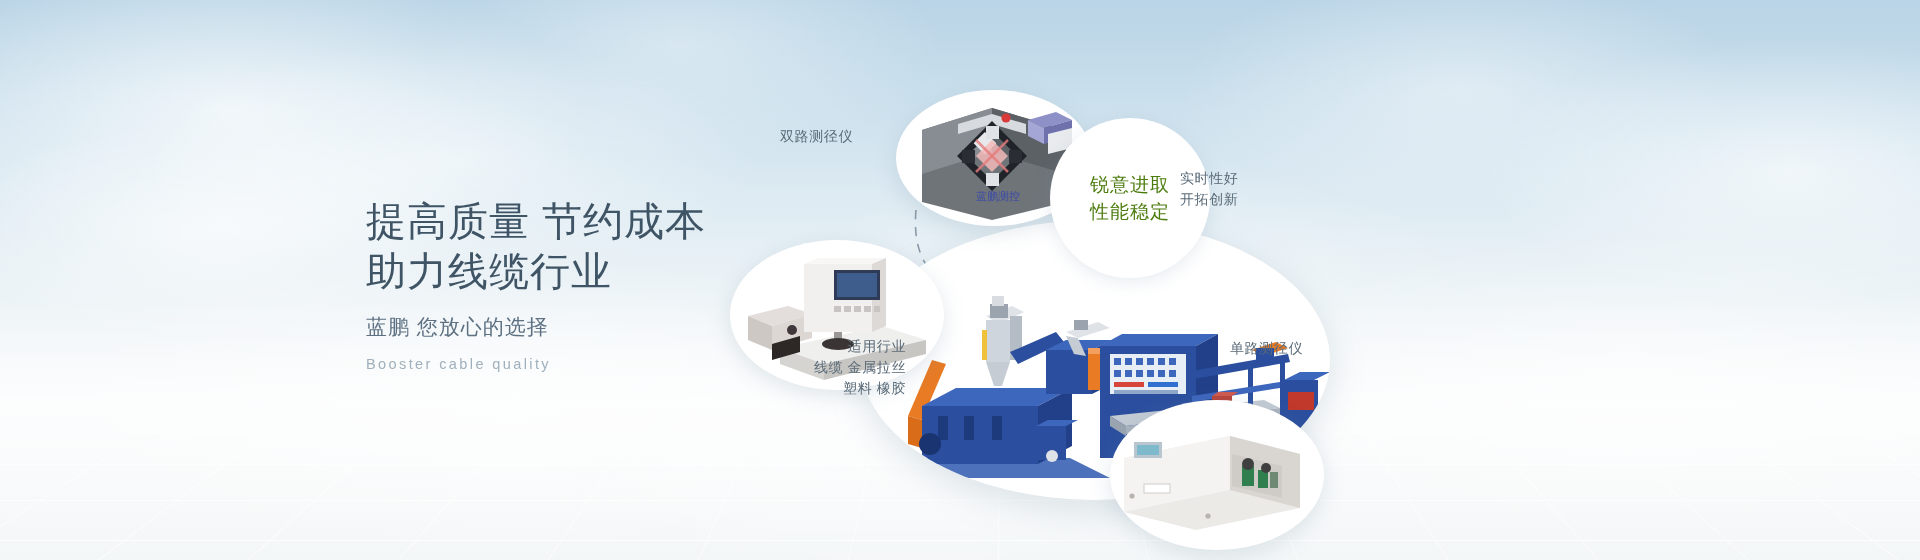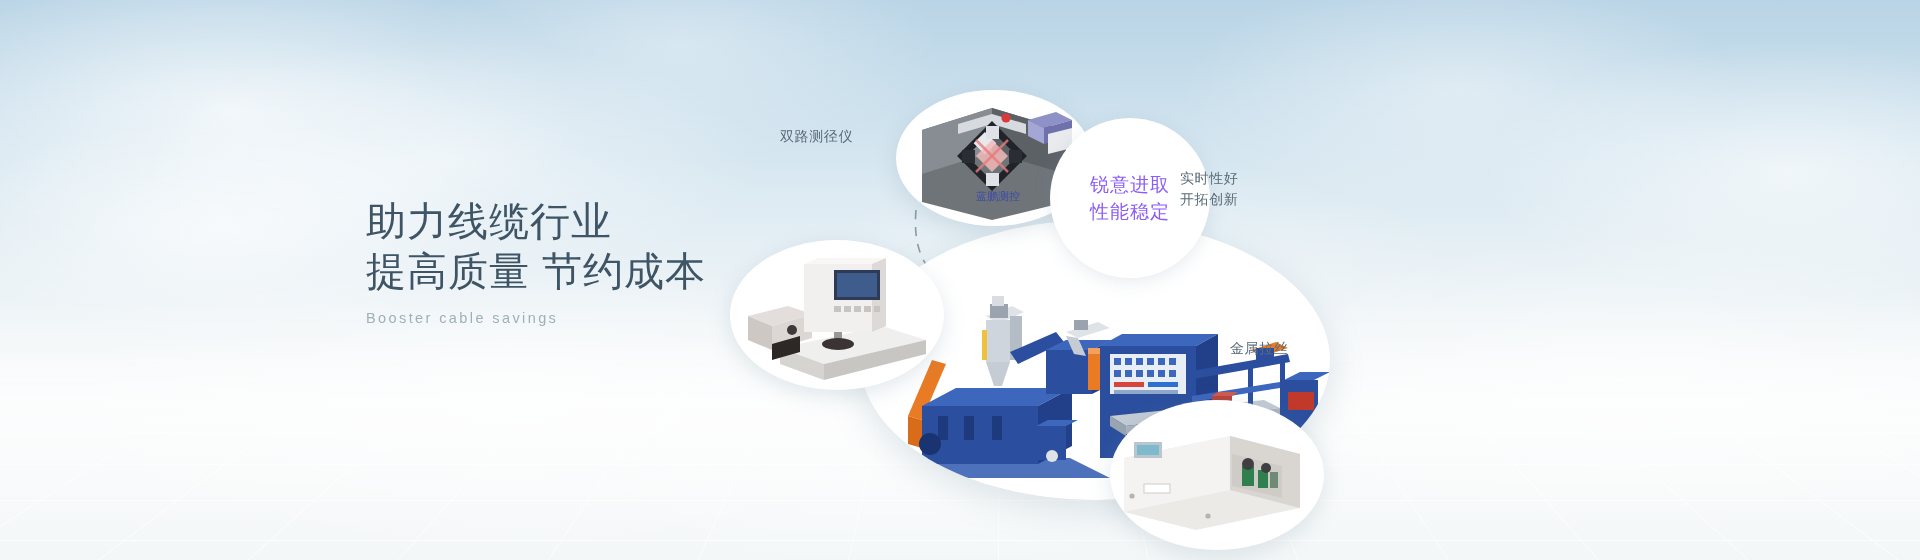--- a/index.html
+++ b/index.html
@@ -166,21 +166,21 @@
     top: 118px;
     width: 160px;
     height: 160px;
     box-shadow: 0 4px 18px rgba(120,150,170,0.18);
     display: flex;
     align-items: center;
     justify-content: center;
   }
   .slogan-text {
     text-align: right;
-    color: #8b5cf6;
+    color: #4d7c0f;
     font-size: 19px;
     line-height: 27px;
     letter-spacing: 1px;
     white-space: nowrap;
   }
 
   
   .dashes { position: absolute; left: 0; top: 0; width: 1100px; height: 560px; pointer-events: none; }
 
   
@@ -233,23 +233,24 @@
       <div class="vert" style="left: 1148.4px; height: 200px; transform: rotate(-12.4396deg); opacity: 0.75;"></div>
       <div class="vert" style="left: 1298.4px; height: 200px; transform: rotate(-23.8059deg); opacity: 0.75;"></div>
       <div class="vert" style="left: 1448.4px; height: 200px; transform: rotate(-33.4952deg); opacity: 0.75;"></div>
       <div class="vert" style="left: 1598.4px; height: 200px; transform: rotate(-41.4237deg); opacity: 0.75;"></div>
       <div class="vert" style="left: 1748.4px; height: 200px; transform: rotate(-47.8025deg); opacity: 0.75;"></div>
       <div class="vert" style="left: 1898.4px; height: 200px; transform: rotate(-52.9269deg); opacity: 0.75;"></div>
       <div class="vert" style="left: 2048.4px; height: 200px; transform: rotate(-57.0721deg); opacity: 0.75;"></div>
     </div>
 
   <div class="copy">
+    <div class="headline">提高质量 节约成本</div>
     <div class="headline">助力线缆行业</div>
-    <div class="headline">提高质量 节约成本</div>
-    <div class="en">Booster cable savings</div>
+    <div class="subhead">蓝鹏 您放心的选择</div>
+    <div class="en">Booster cable quality</div>
   </div>
 
   <div class="graphic">
 
     <svg class="dashes" viewBox="0 0 1100 560">
       <path d="M 96 210 C 92 258, 110 280, 150 300" fill="none" stroke="#8a9aa6" stroke-width="1.6" stroke-dasharray="9 8"></path>
       <path d="M 262 176 C 300 170, 318 176, 334 184" fill="none" stroke="#8a9aa6" stroke-width="1.6" stroke-dasharray="9 8"></path>
       <path d="M 258 212 C 296 214, 316 216, 330 218" fill="none" stroke="#8a9aa6" stroke-width="1.6" stroke-dasharray="9 8"></path>
       <path d="M 350 278 C 368 330, 372 372, 360 408" fill="none" stroke="#8a9aa6" stroke-width="1.6" stroke-dasharray="9 8"></path>
       <path d="M 60 316 C 52 344, 62 364, 88 378" fill="none" stroke="#b3c0c9" stroke-width="1.4" stroke-dasharray="7 7"></path>
@@ -436,22 +437,27 @@
     </div>
 
     <div class="bubble bubble-slogan">
       <div class="slogan-text">
         <div>锐意进取</div>
         <div>性能稳定</div>
       </div>
     </div>
 
     <div class="label lbl-dual">双路测径仪</div>
-    <div class="label lbl-single">金属拉丝</div>
+    <div class="label lbl-single">单路测径仪</div>
 
     <div class="label lbl-feat">
       <div>实时性好</div>
       <div>开拓创新</div>
     </div>
 
+    <div class="label lbl-apply">
+      <div>适用行业</div>
+      <div>线缆 金属拉丝</div>
+      <div>塑料 橡胶</div>
+    </div>
 
   </div>
 </div>
 
 </body></html>

